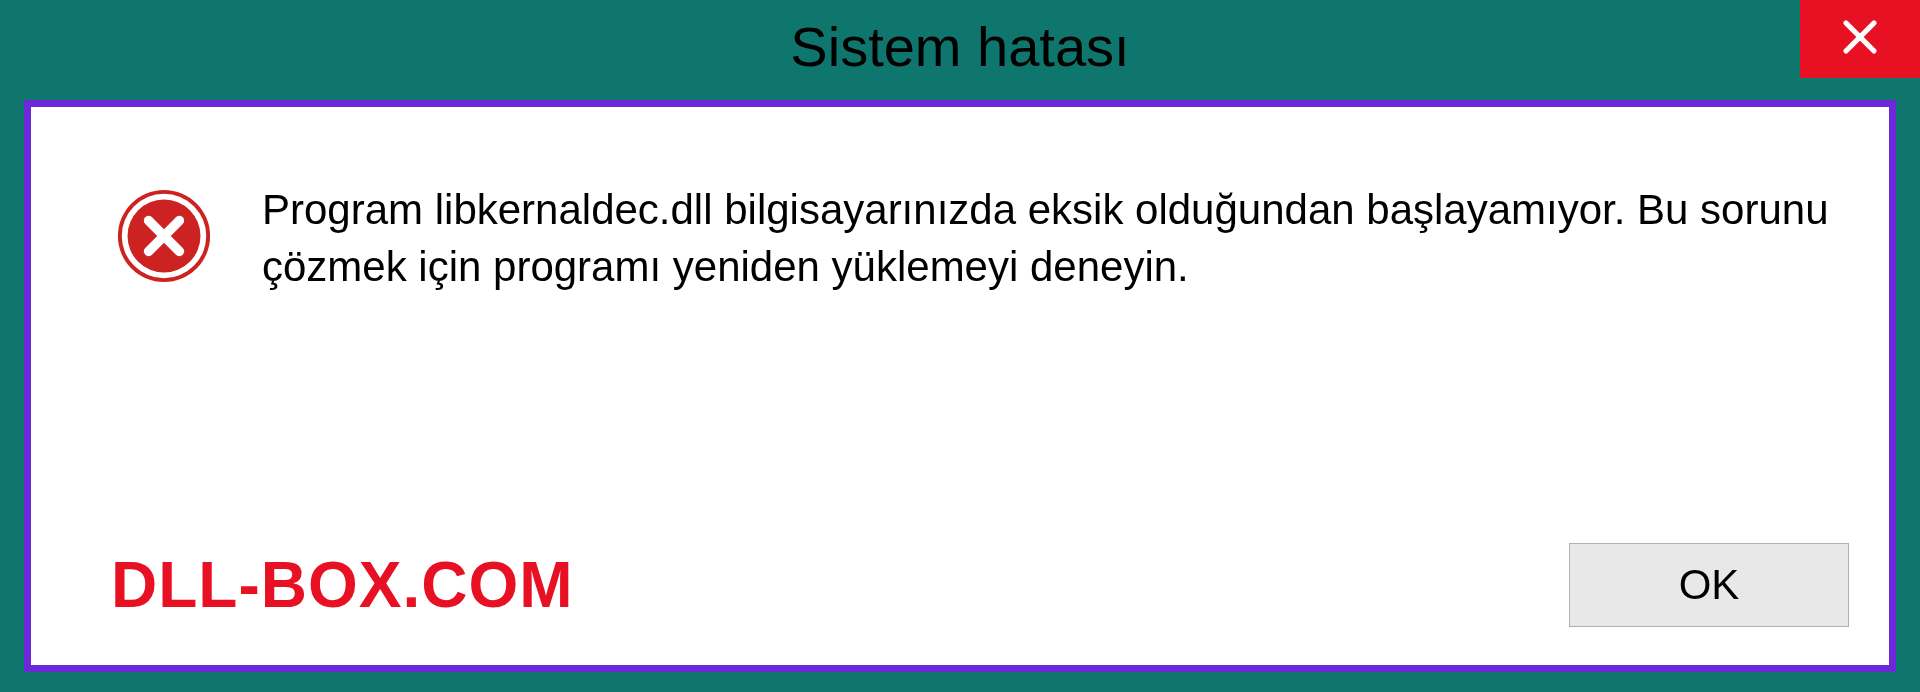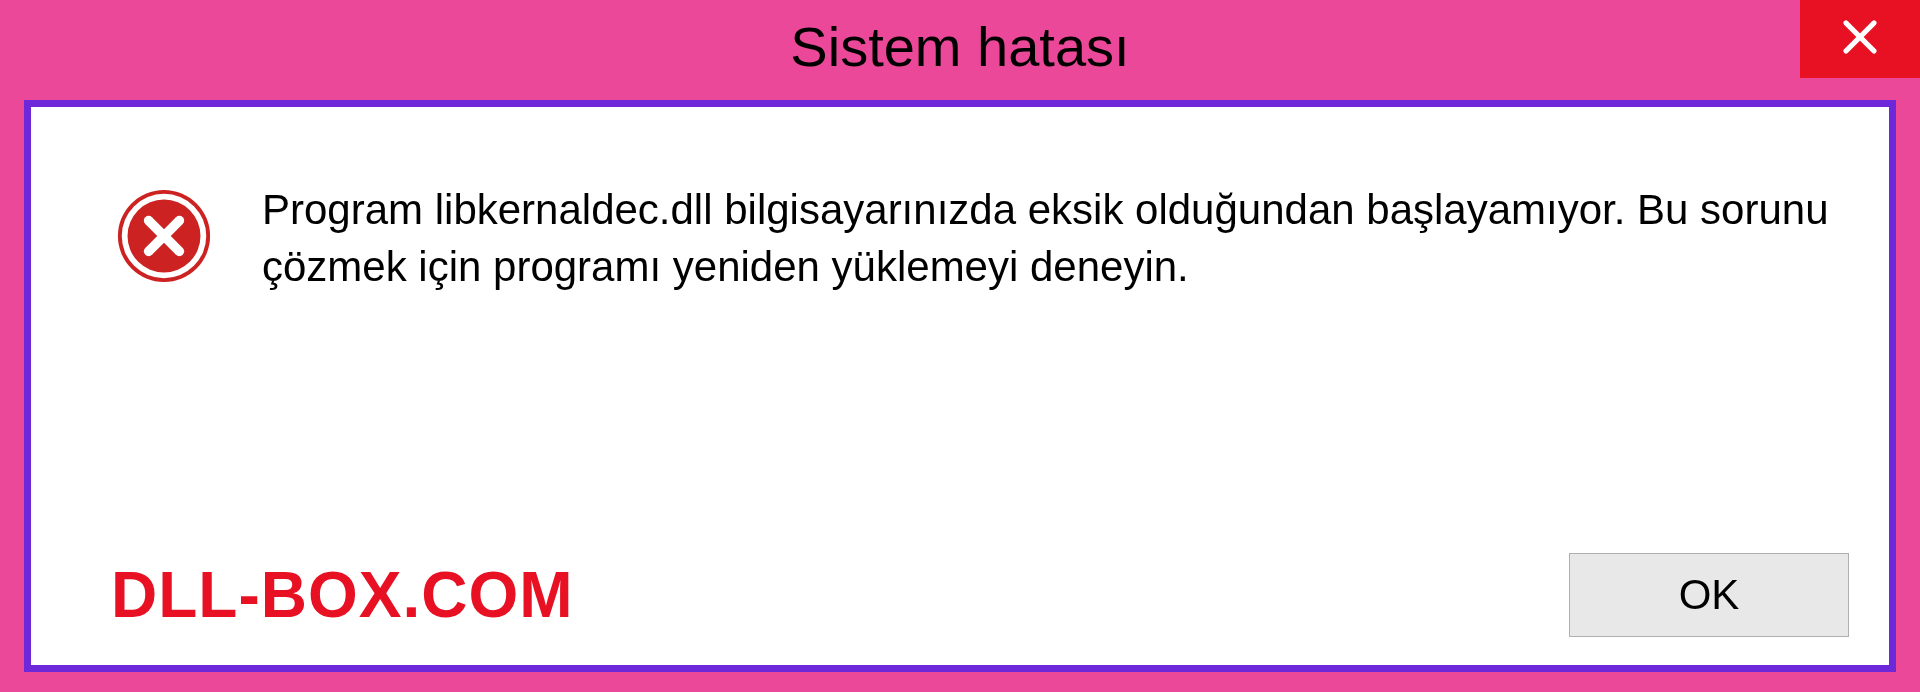--- a/index.html
+++ b/index.html
@@ -13,21 +13,21 @@
       height: 692px;
       background: #f0f0f0;
       font-family: "Segoe UI", Tahoma, Arial, sans-serif;
       position: relative;
       overflow: hidden;
     }
     
     .dialog {
       width: 100%;
       height: 100%;
-      background: #ec4899;
+      background: #0f766e;
       position: relative;
     }
     
     .titlebar {
       height: 92px;
       display: flex;
       align-items: center;
       justify-content: center;
       position: relative;
     }
@@ -91,21 +91,21 @@
     
     .message-text {
       font-size: 42px;
       line-height: 1.35;
       color: #000;
       font-weight: 400;
     }
     
     .footer {
       position: absolute;
-      bottom: 28px;
+      bottom: 38px;
       left: 0;
       right: 40px;
       display: flex;
       align-items: center;
       justify-content: space-between;
     }
     
     .watermark {
       font-size: 64px;
       font-weight: 900;

